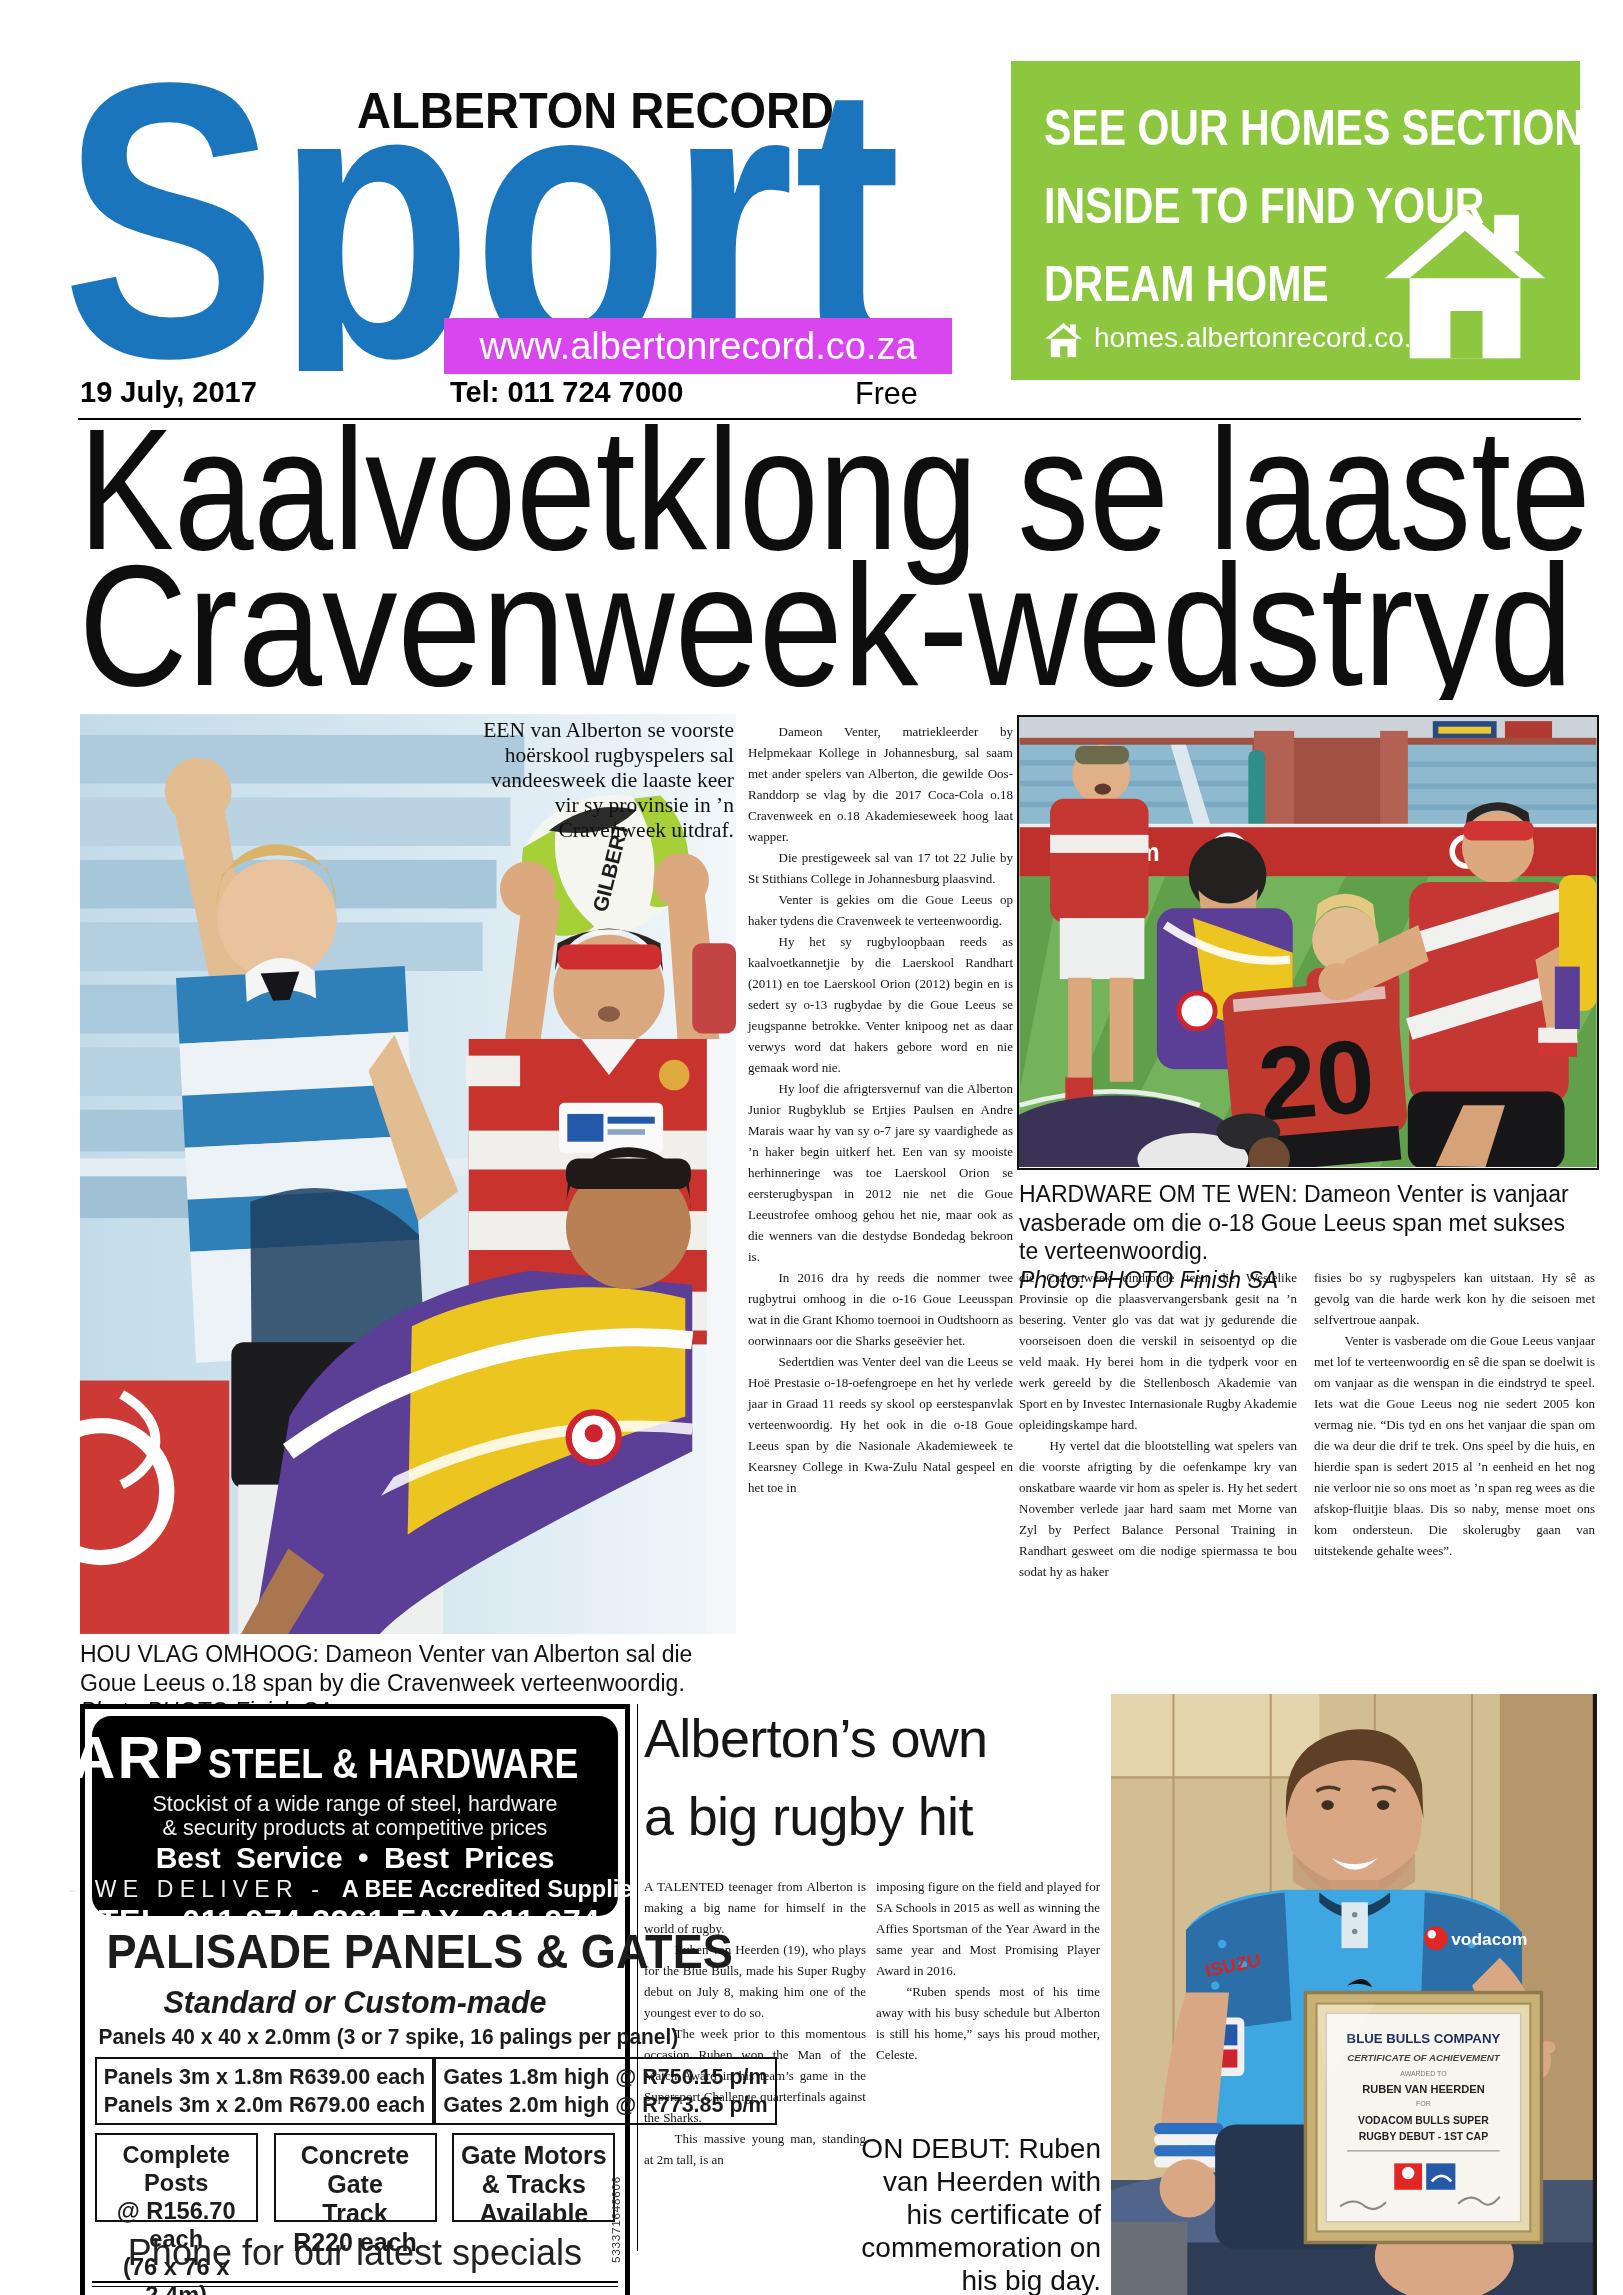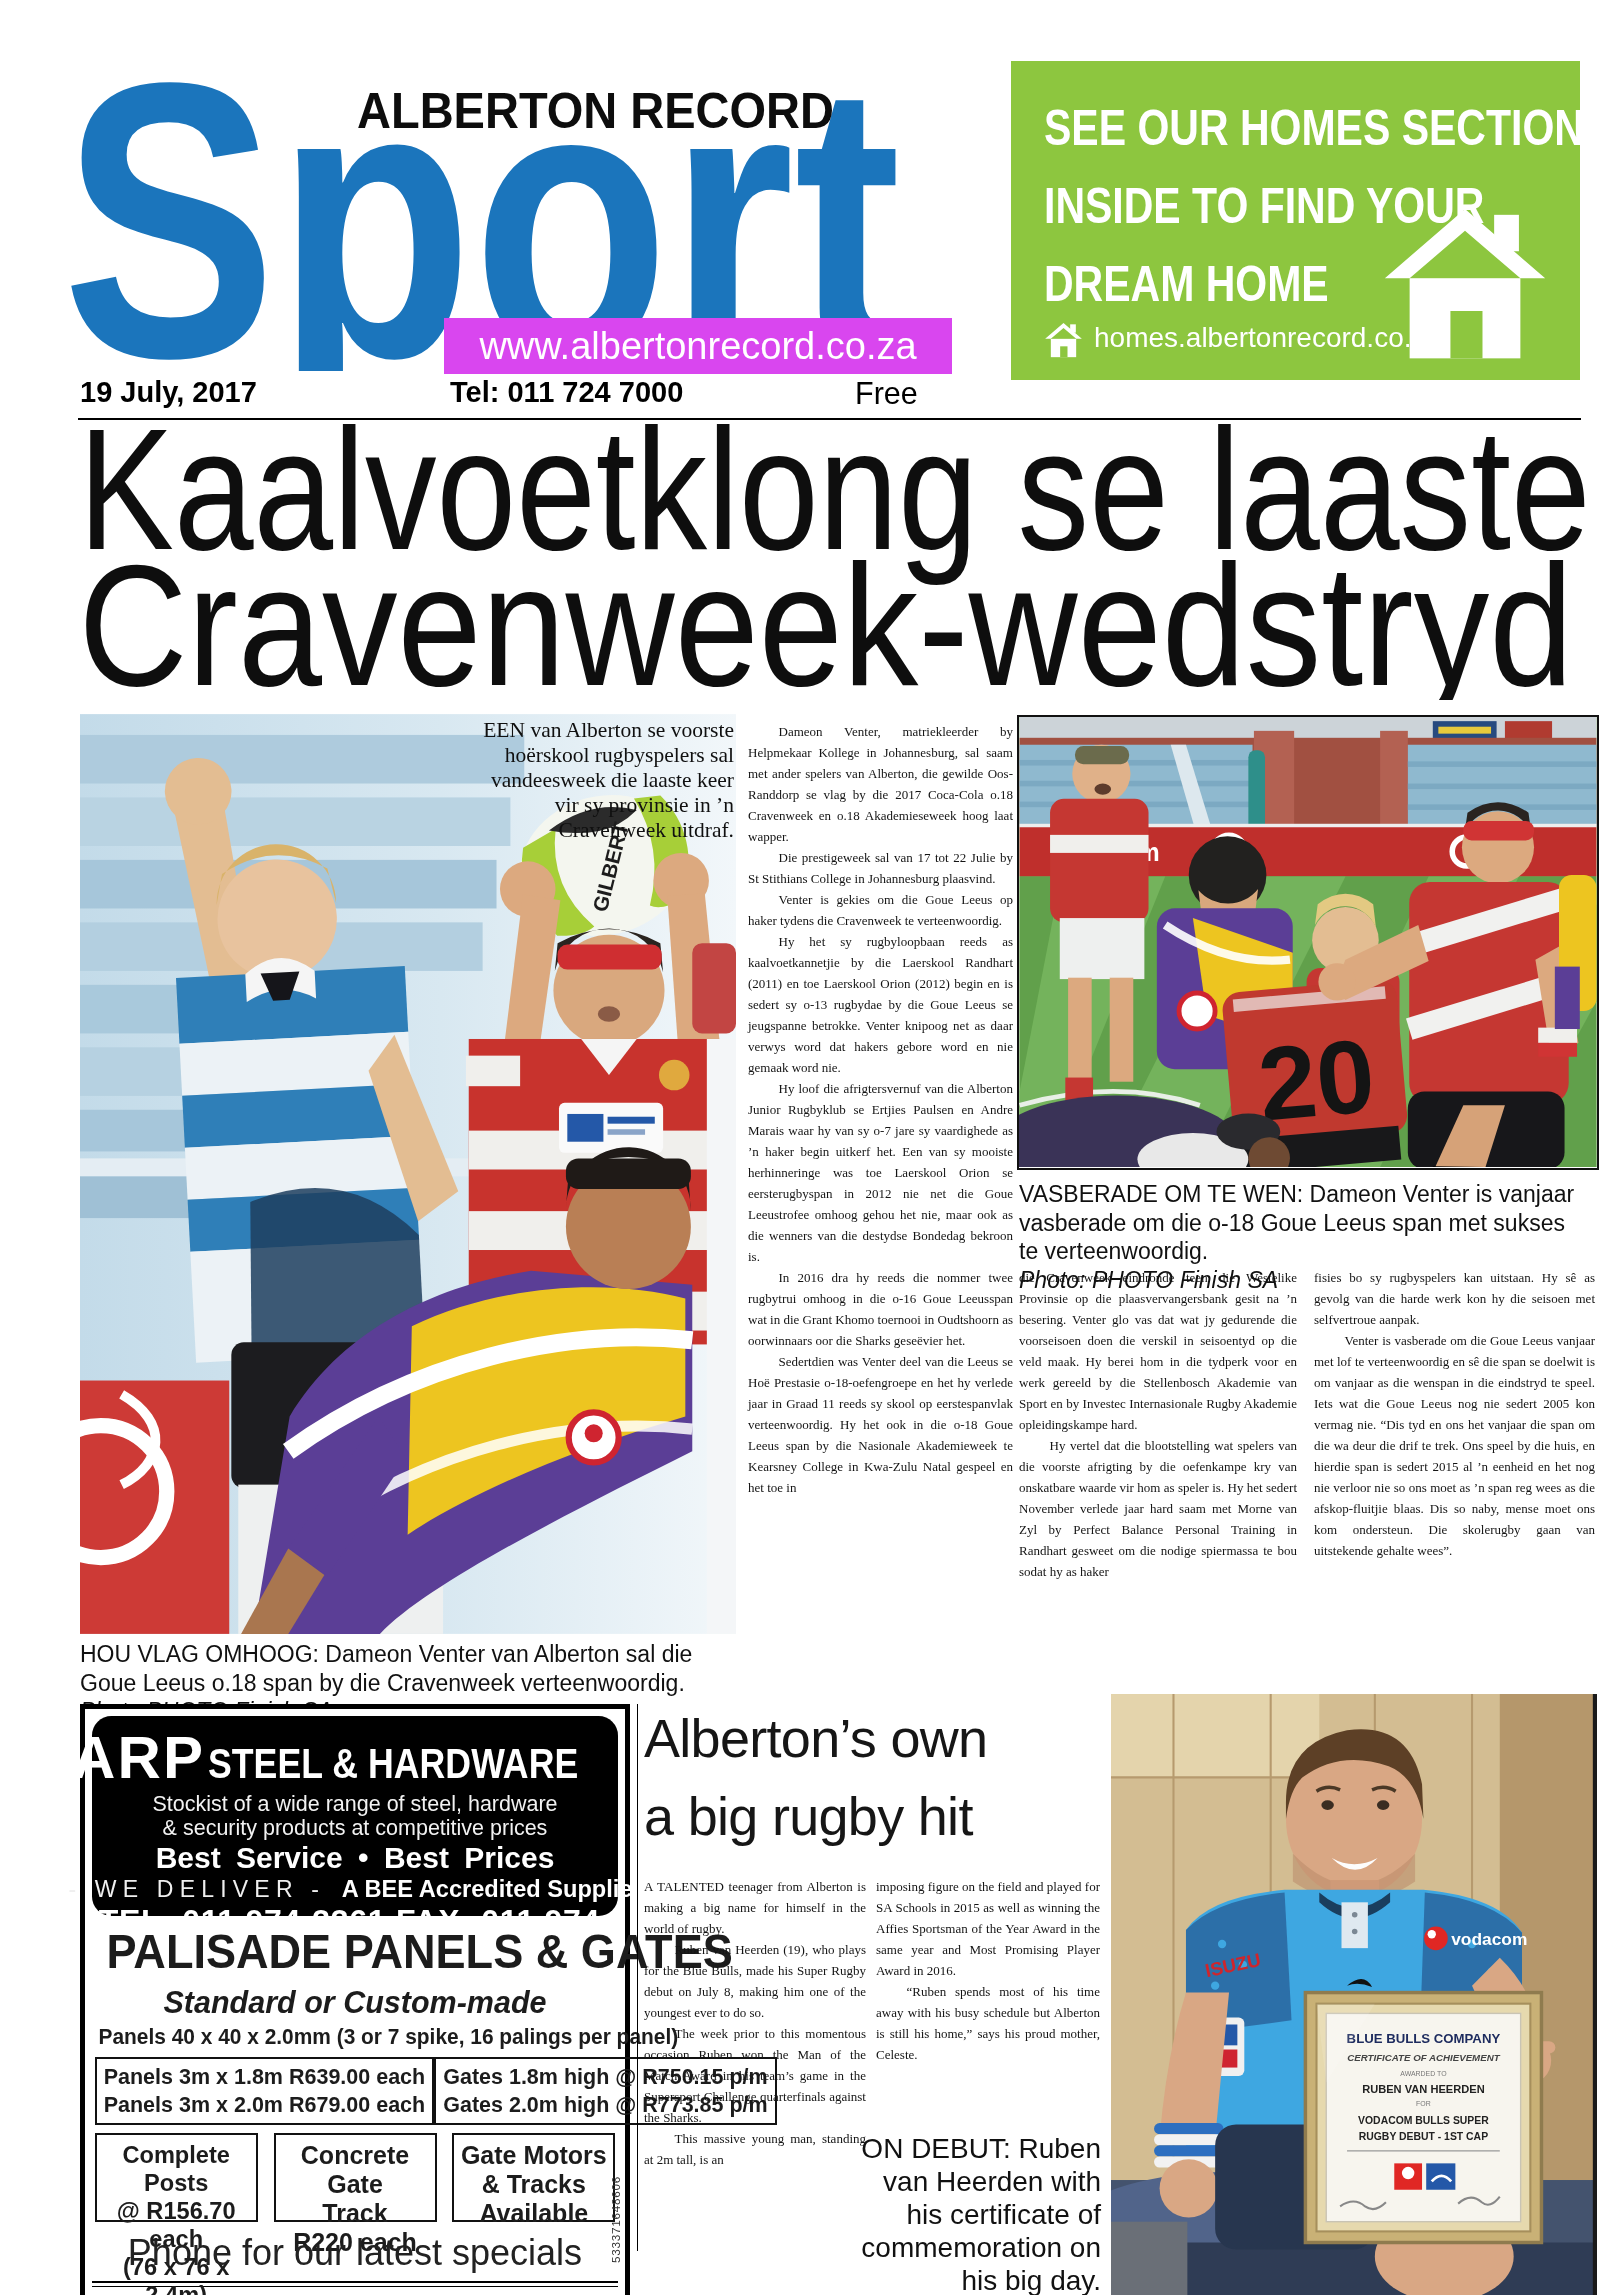--- a/index.html
+++ b/index.html
@@ -353,21 +353,21 @@
       <g>
         <ellipse cx="140" cy="614" rx="175" ry="68" fill="#3a3357"></ellipse>
         <ellipse cx="250" cy="638" rx="80" ry="38" fill="#e8e8e8"></ellipse>
         <ellipse cx="330" cy="598" rx="46" ry="26" fill="#2a2a2e"></ellipse>
         <circle cx="360" cy="636" r="30" fill="#6e4a33"></circle>
       </g>
     </svg>
   </div>
 
   <div class="abs caption" style="left:1019px;top:1180px;width:571px;">
-    <span>VASBERADE OM TE WEN:</span><span> Dameon Venter is vanjaar vasberade om die o-18 Goue Leeus span met sukses te verteenwoordig. </span><br>
+    <span>HARDWARE OM TE WEN:</span><span> Dameon Venter is vanjaar vasberade om die o-18 Goue Leeus span met sukses te verteenwoordig. </span><br>
     <span class="credit">Photo: PHOTO Finish SA</span>
   </div>
 
   <div class="abs ad" style="left:80px;top:1704px;width:550px;height:712px;">
     <div class="ad-black" style="margin:7px;height:193px;padding-top:7px;">
       <div class="ad-title-row">
         <span class="ad-sharp">SHARP</span>&nbsp;
         <span class="ad-steel">STEEL &amp; HARDWARE</span>&nbsp;
         <span class="ad-pty">(Pty)Ltd.</span>
       </div>

